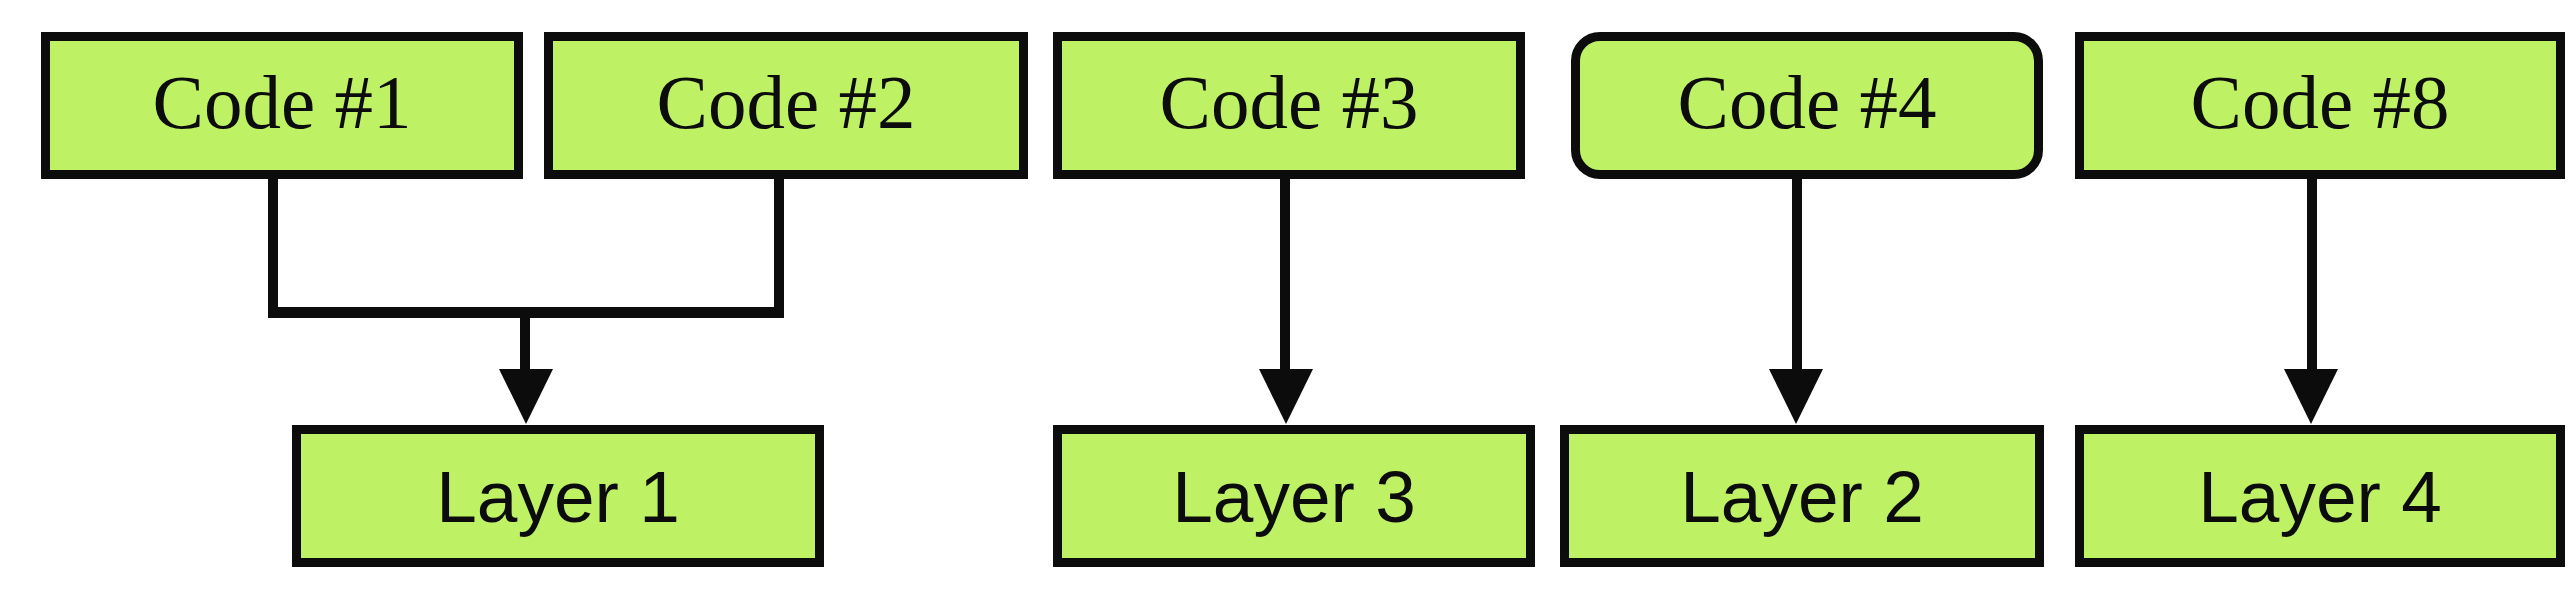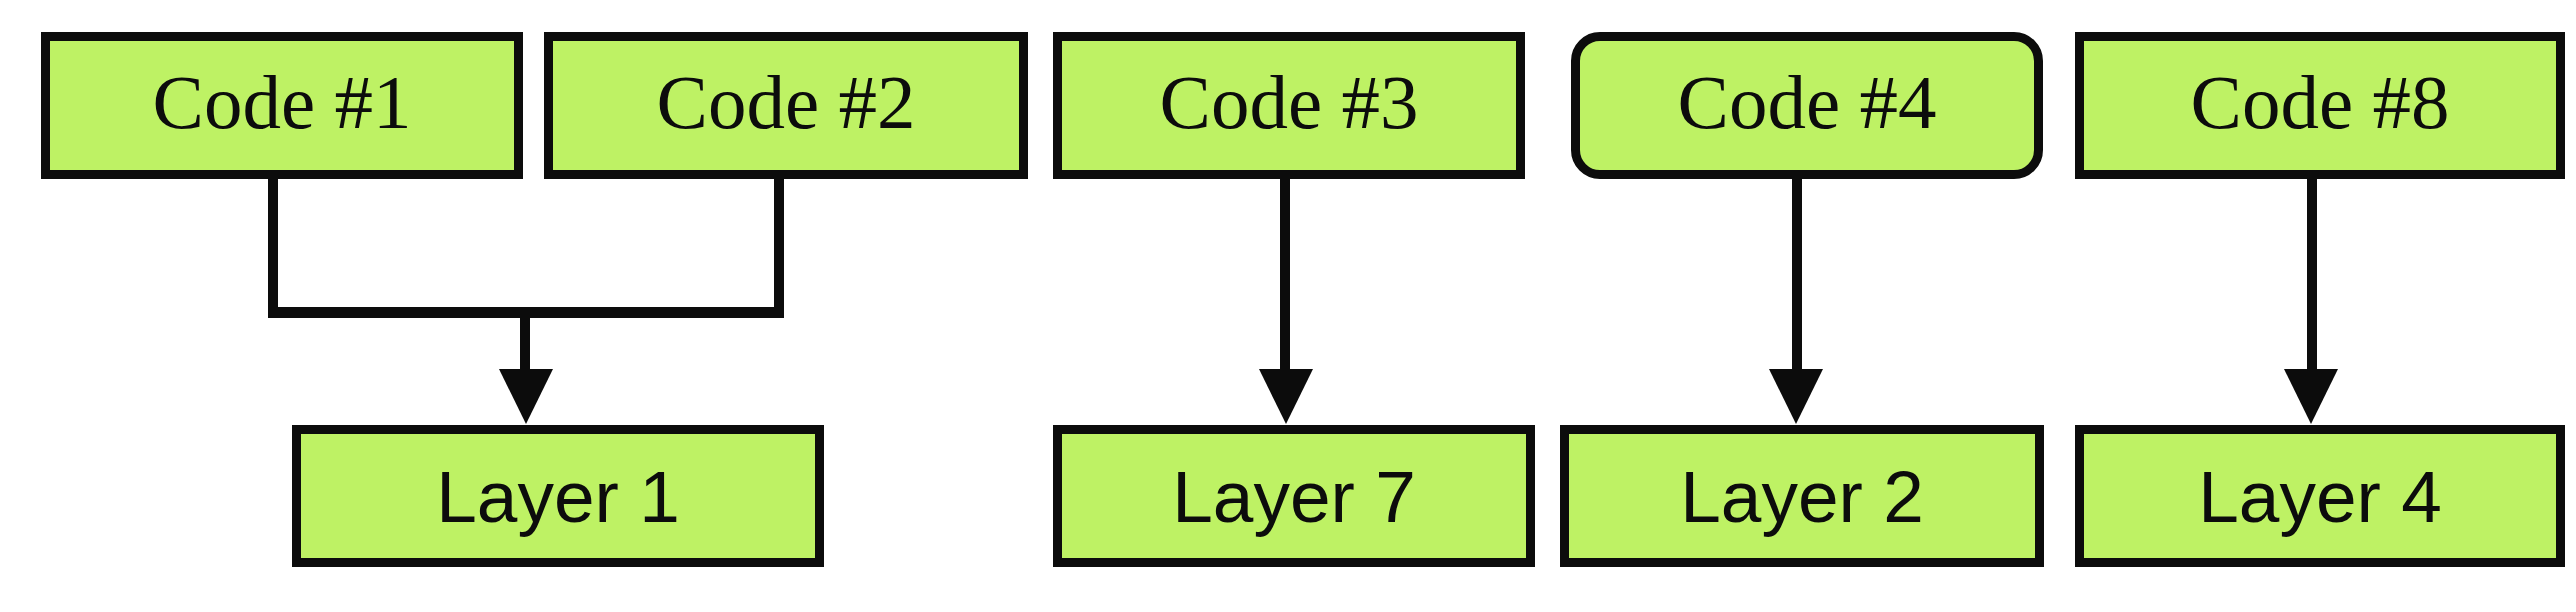--- a/index.html
+++ b/index.html
@@ -113,21 +113,21 @@
   <div class="line" id="stem-c4"></div>
   <div class="arrowhead" id="ah-layer3"></div>
 
   <div class="line" id="stem-c5"></div>
   <div class="arrowhead" id="ah-layer4"></div>
 
   <div class="box layer-box" id="layer1">
     <span class="layer-label">Layer 1</span>
   </div>
   <div class="box layer-box" id="layer2">
-    <span class="layer-label">Layer 7</span>
+    <span class="layer-label">Layer 3</span>
   </div>
   <div class="box layer-box" id="layer3">
     <span class="layer-label">Layer 2</span>
   </div>
   <div class="box layer-box" id="layer4">
     <span class="layer-label">Layer 4</span>
   </div>
 
 </div>
 

